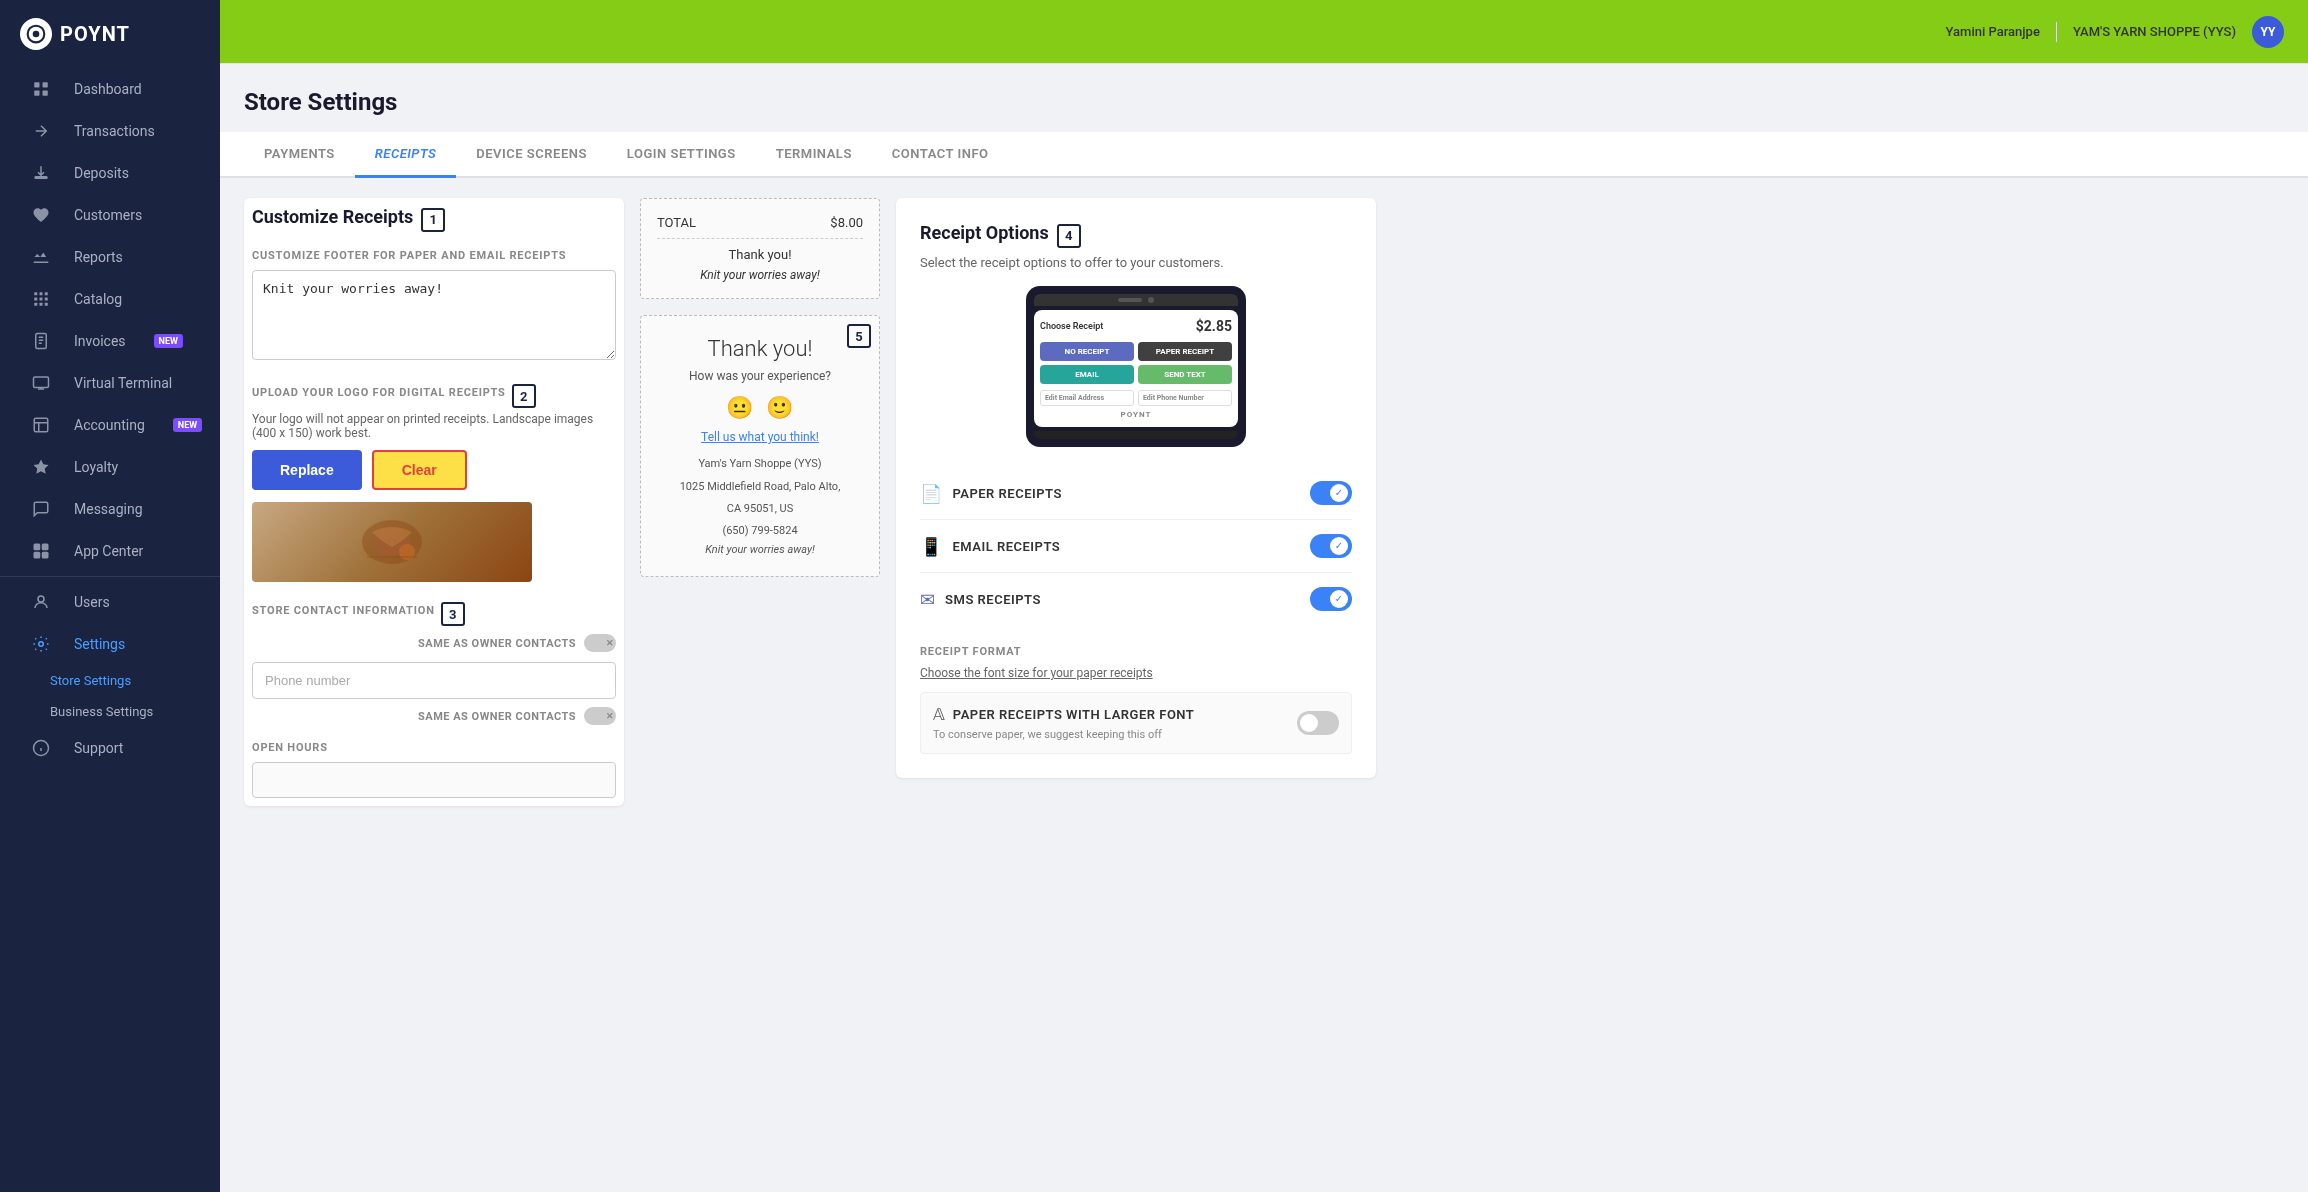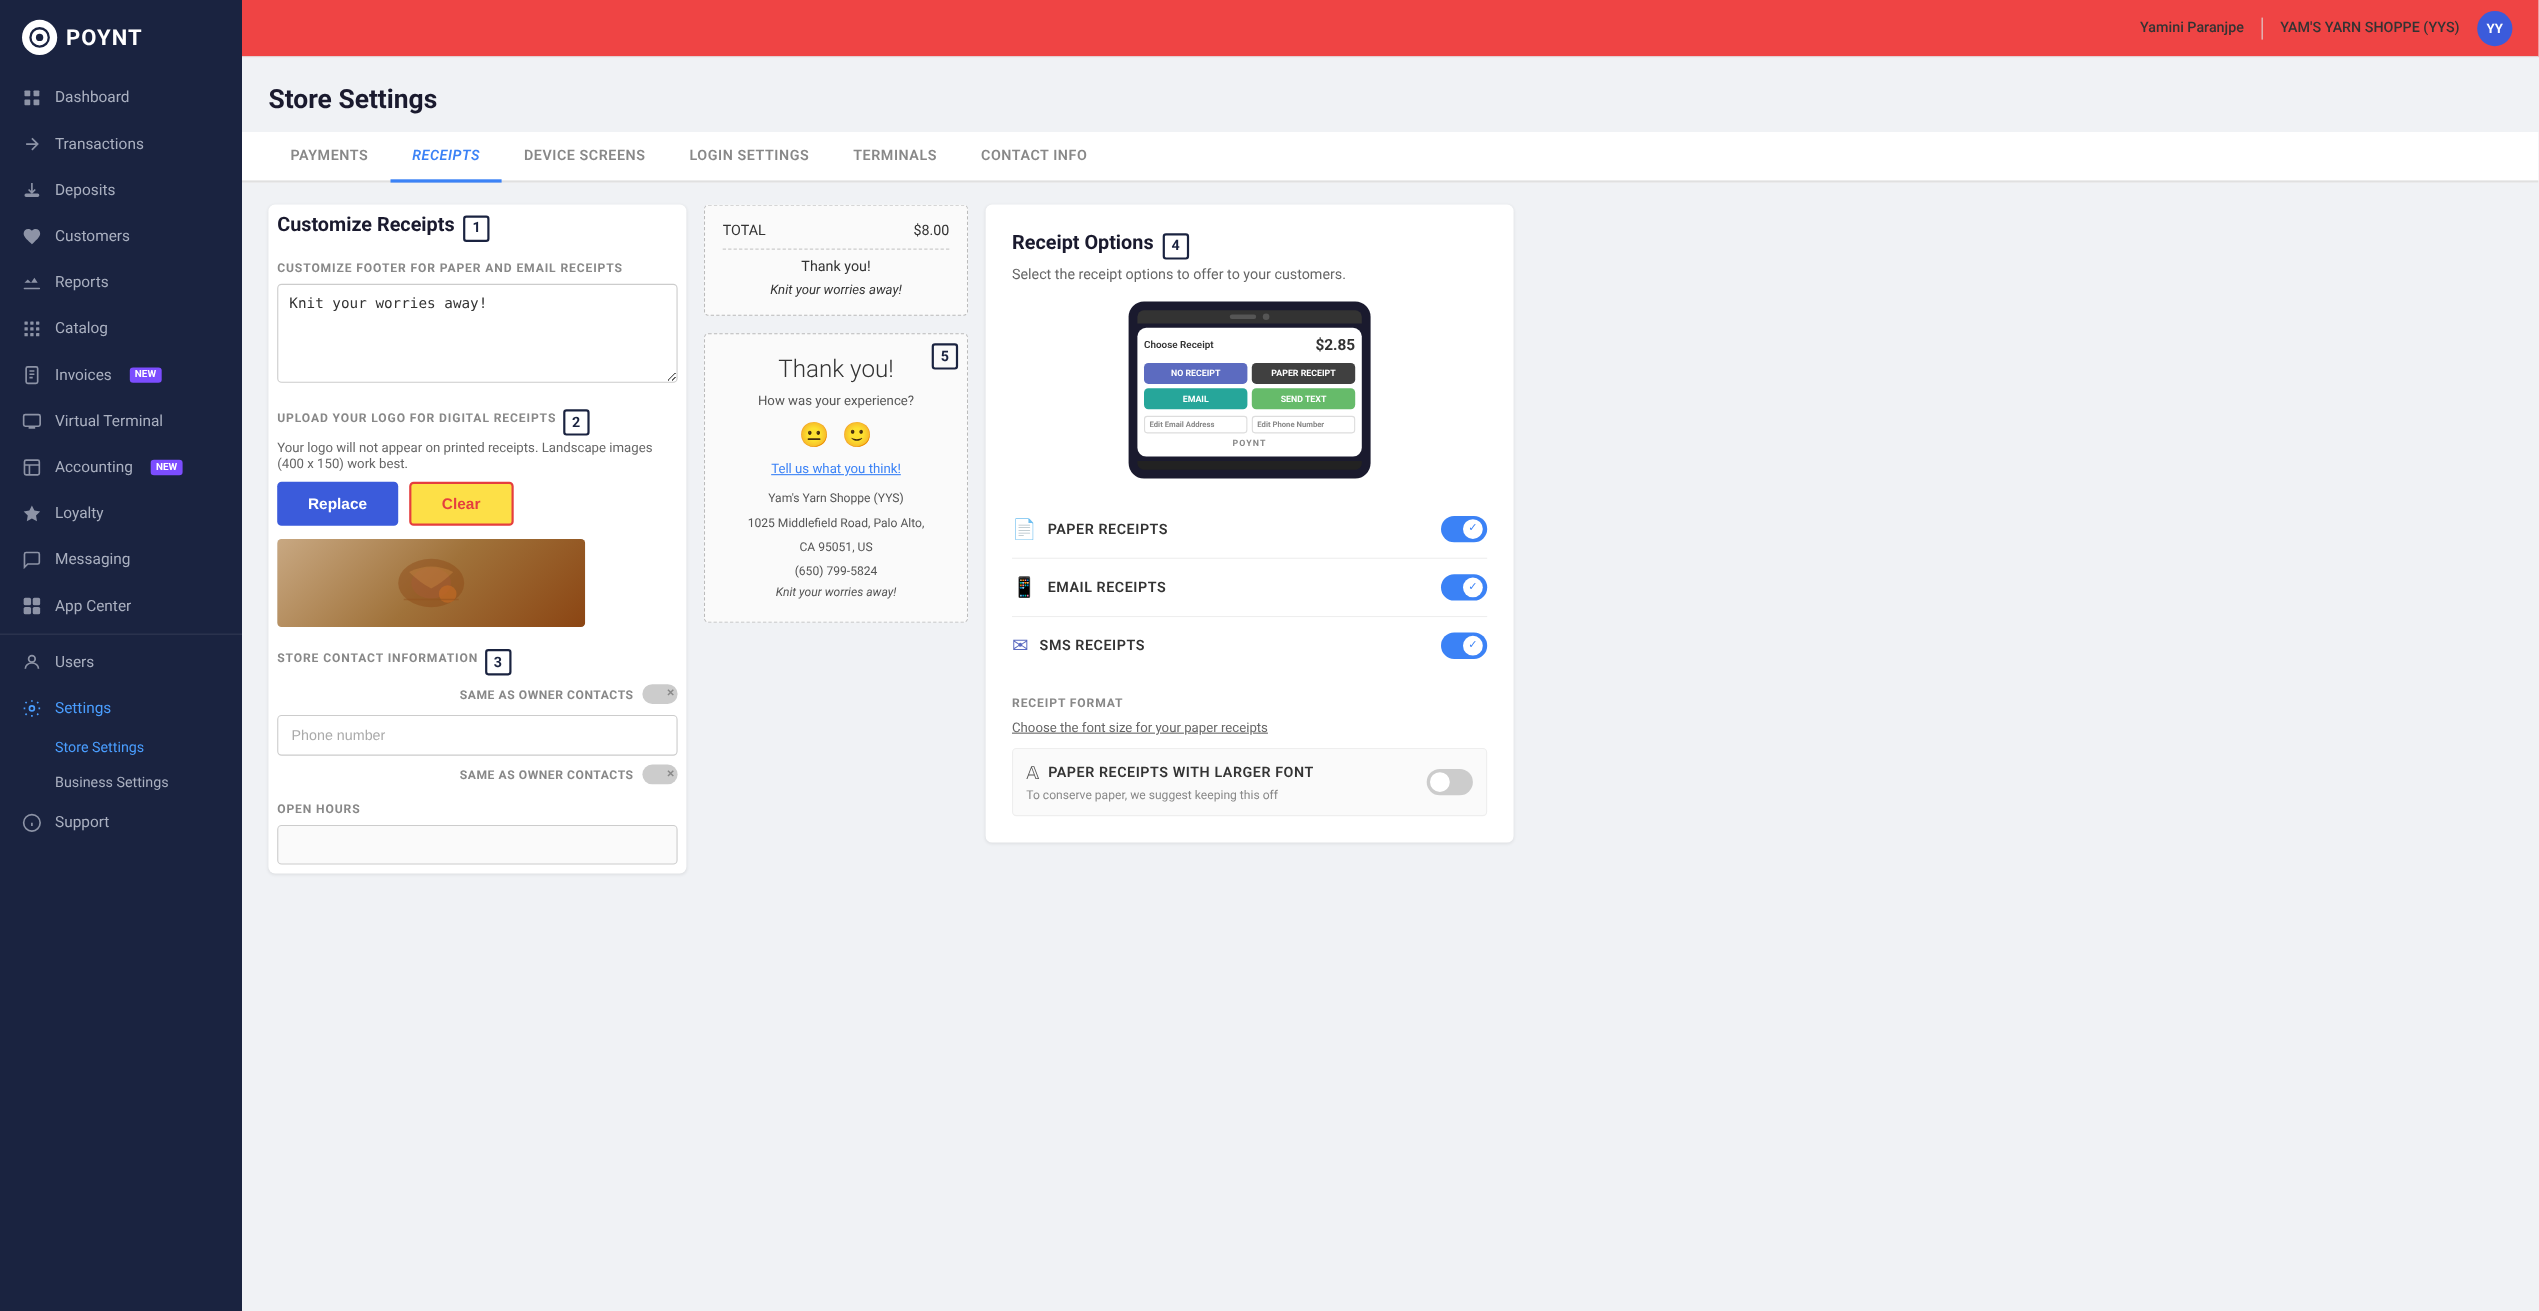--- a/index.html
+++ b/index.html
@@ -24,27 +24,28 @@
     }
     .logo-icon {
       width: 32px; height: 32px;
       background: #fff;
       border-radius: 50%;
       display: flex; align-items: center; justify-content: center;
     }
     .logo-icon svg { width: 20px; height: 20px; }
     .logo-text { color: #fff; font-size: 20px; font-weight: 700; letter-spacing: 1px; }
     .nav-item {
-      display: flex; align-items: center; gap: 12px;
+      display: flex; align-items: center; gap: 24px;
       padding: 12px 20px;
       color: #aab0c0;
       font-size: 14px;
       cursor: pointer;
       text-decoration: none;
       position: relative;
+      margin-left: 12px;
     }
     .nav-item.active { color: #4a9eff; }
     .nav-item .nav-icon { width: 18px; height: 18px; opacity: 0.8; flex-shrink: 0; }
     .nav-item.active .nav-icon { opacity: 1; }
     .badge-new {
       background: #7c4dff;
       color: #fff;
       font-size: 9px;
       font-weight: 700;
       padding: 2px 5px;
@@ -66,24 +67,24 @@
     
     #main {
       flex: 1;
       display: flex;
       flex-direction: column;
       overflow: hidden;
     }
 
     
     #topbar {
-      background: #ef4444;
+      background: #84cc16;
       border-bottom: 1px solid #e0e0e0;
       padding: 0 24px;
-      height: 52px;
+      height: 64px;
       display: flex;
       align-items: center;
       justify-content: flex-end;
       gap: 16px;
       font-size: 13px;
     }
     .topbar-user { color: #333; font-weight: 500; }
     .topbar-divider { width: 1px; height: 20px; background: #ddd; }
     .topbar-store { color: #333; font-weight: 500; }
     .topbar-avatar {

